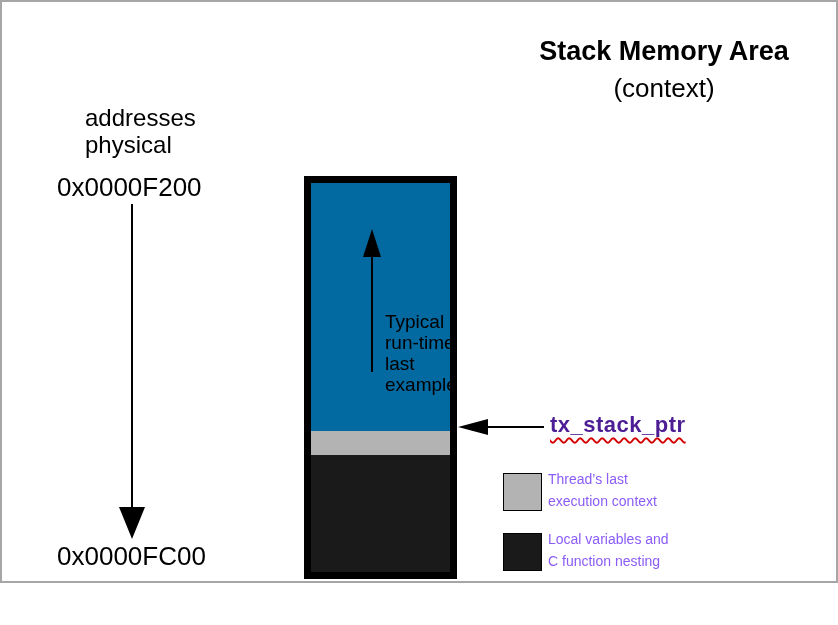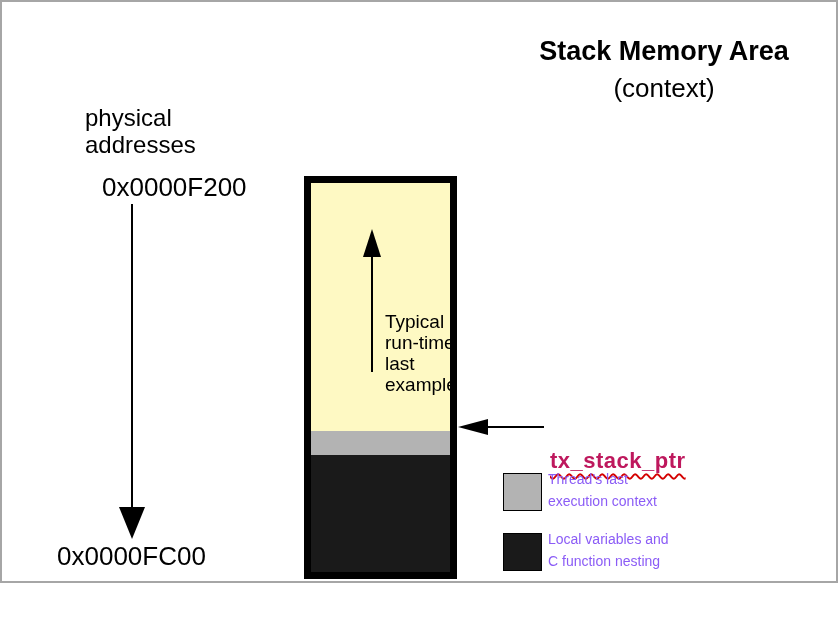--- a/index.html
+++ b/index.html
@@ -45,21 +45,21 @@
     line-height: 27px;
     color: #000;
   }
   .addr {
     position: absolute;
     left: 55px;
     font-size: 26px;
     color: #000;
     white-space: nowrap;
   }
-  .addr-top { top: 170px; margin-left: 45px; }
+  .addr-top { top: 170px; }
   .addr-bottom { top: 539px; }
   .axis-line {
     position: absolute;
     left: 129px;
     top: 202px;
     width: 2px;
     height: 304px;
     background: #000;
   }
   .axis-head {
@@ -74,21 +74,21 @@
   }
   
   .stack {
     position: absolute;
     left: 302px;
     top: 174px;
     width: 153px;
     height: 403px;
     box-sizing: border-box;
     border: 7px solid #000;
-    background: #fef9c3;
+    background: #0369a1;
     overflow: hidden;
   }
   .band-context {
     position: absolute;
     left: 0;
     top: 248px;
     width: 139px;
     height: 24px;
     background: #b3b3b3;
   }
@@ -146,29 +146,28 @@
     height: 2px;
     background: #000;
   }
   .ptr-label {
     position: absolute;
     left: 548px;
     top: 410px;
     font-size: 22px;
     font-weight: bold;
     letter-spacing: 0.5px;
-    color: #be185d;
+    color: #4c1d95;
     text-decoration: underline;
     text-decoration-style: wavy;
     text-decoration-color: #d40000;
     text-decoration-thickness: 1.5px;
     text-decoration-skip-ink: none;
     text-underline-offset: 5px;
     white-space: nowrap;
-    margin-top: 36px;
   }
   
   .swatch {
     position: absolute;
     left: 501px;
     width: 39px;
     height: 38px;
     box-sizing: border-box;
     border: 1px solid #000;
   }
@@ -189,22 +188,22 @@
 <body>
 
 <div class="canvas">
 
   <div class="title-block">
     <div class="title-main">Stack Memory Area</div>
     <div class="title-sub">(context)</div>
   </div>
 
   <div class="phys-label">
+    <div>addresses</div>
     <div>physical</div>
-    <div>addresses</div>
   </div>
   <div class="addr addr-top">0x0000F200</div>
   <div class="axis-line"></div>
   <div class="axis-head"></div>
   <div class="addr addr-bottom">0x0000FC00</div>
 
   <div class="stack">
     <div class="band-context" style="background-color: rgb(179, 179, 179);"></div>
     <div class="band-locals" style="background-color: rgb(26, 26, 26);"></div>
     <div class="grow-line"></div>

